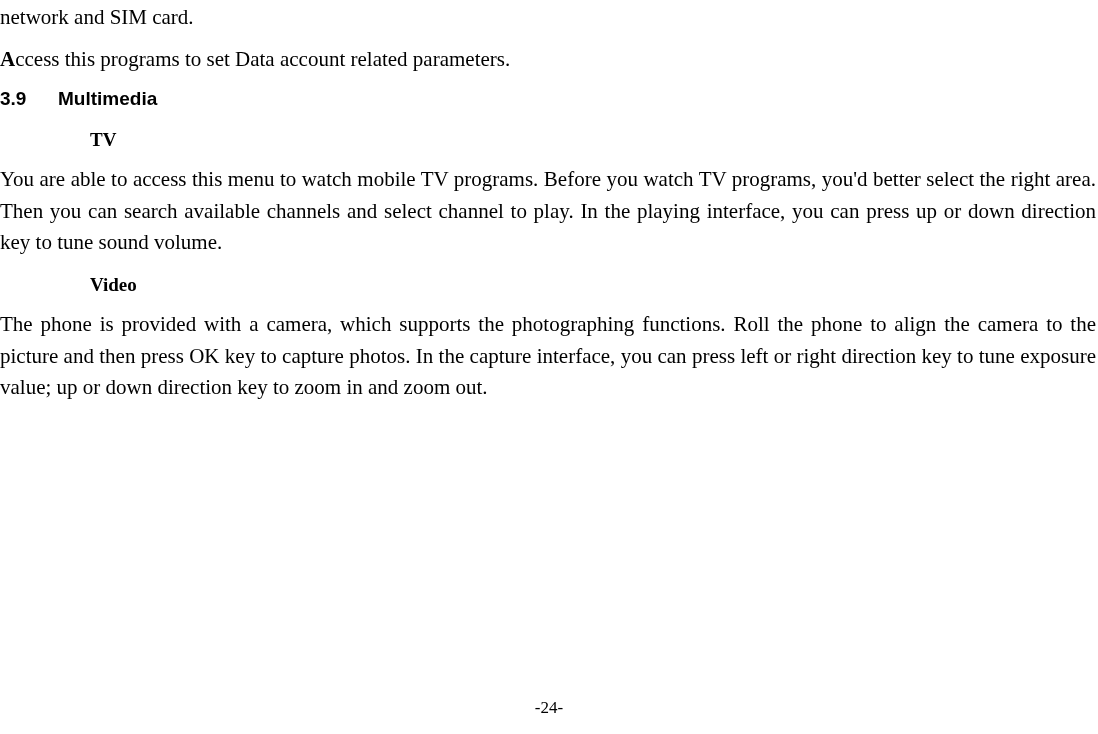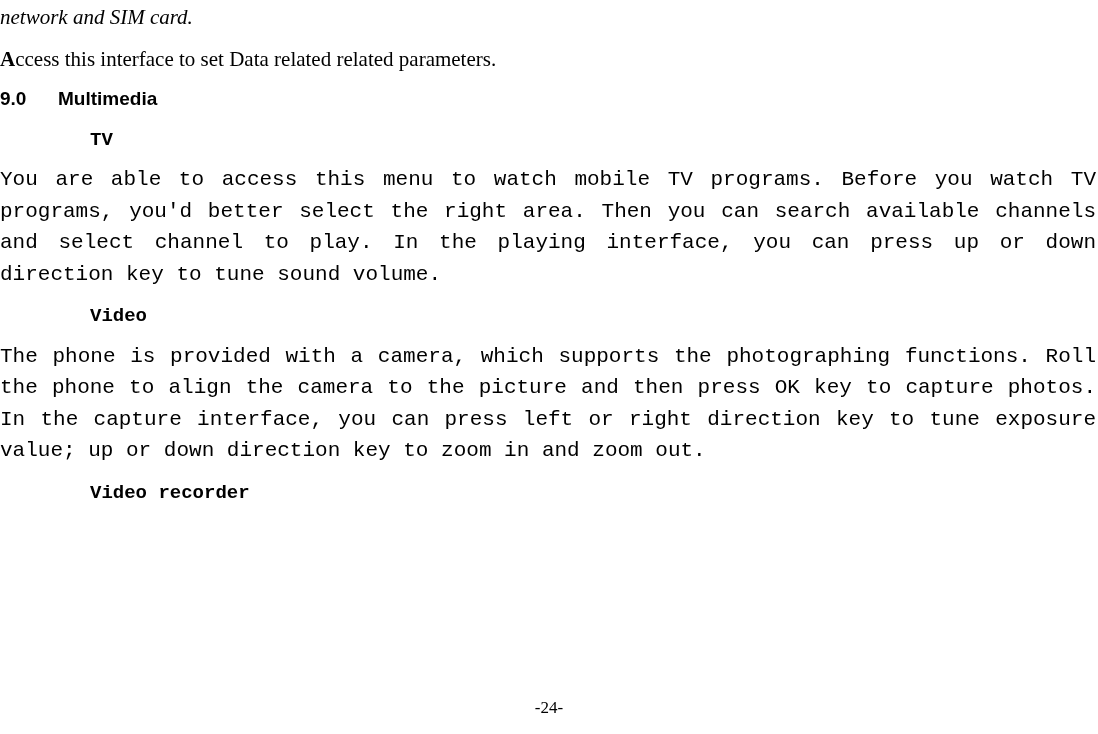--- a/index.html
+++ b/index.html
@@ -16,42 +16,40 @@
       line-height: 1.5;
       color: #000000;
       padding: 2px 0 0 0;
       position: relative;
     }
     .content {
       padding: 0 2px 0 0;
     }
     .para-top {
       margin-bottom: 6px;
-      font-style: italic;
     }
     .heading-num {
       font-family: Arial, Helvetica, sans-serif;
       font-weight: bold;
       font-size: 19px;
       margin: 10px 0 10px 0;
     }
     .heading-num .num {
       display: inline-block;
       width: 58px;
     }
     .heading-sub {
-      font-family: Liberation Mono, monospace;
+      font-family: Liberation Serif, serif;
       font-weight: bold;
       font-size: 19px;
       margin: 12px 0 10px 90px;
     }
     .para {
       text-align: justify;
       margin-bottom: 10px;
-      font-family: Liberation Mono, monospace;
     }
     .para-left {
       text-align: left;
       margin-bottom: 10px;
     }
     .a-bold {
       font-weight: bold;
     }
     .footer {
       position: absolute;
@@ -63,30 +61,29 @@
     }
   </style>
 </head>
 <body>
 
 <div class="content">
   <div class="para-top para-left">network and SIM card.</div>
 
 
   <div class="para-left">
-    <span class="a-bold">A</span><span>ccess this interface to set Data related related parameters.</span>
+    <span class="a-bold">A</span><span>ccess this programs to set Data account related parameters.</span>
   </div>
 
   <div class="heading-num">
-    <span class="num">9.0</span><span>Multimedia</span>
+    <span class="num">3.9</span><span>Multimedia</span>
   </div>
 
   <div class="heading-sub">TV</div>
   <div class="para">You are able to access this menu to watch mobile TV programs. Before you watch TV programs, you'd better select the right area. Then you can search available channels and select channel to play. In the playing interface, you can press up or down direction key to tune sound volume.</div>
 
   <div class="heading-sub">Video</div>
   <div class="para">The phone is provided with a camera, which supports the photographing functions. Roll the phone to align the camera to the picture and then press OK key to capture photos. In the capture interface, you can press left or right direction key to tune exposure value; up or down direction key to zoom in and zoom out.</div>
 
 
-  <div class="heading-sub">Video recorder</div>
 </div>
 
 <div class="footer">-24-</div>
 
 </body></html>

